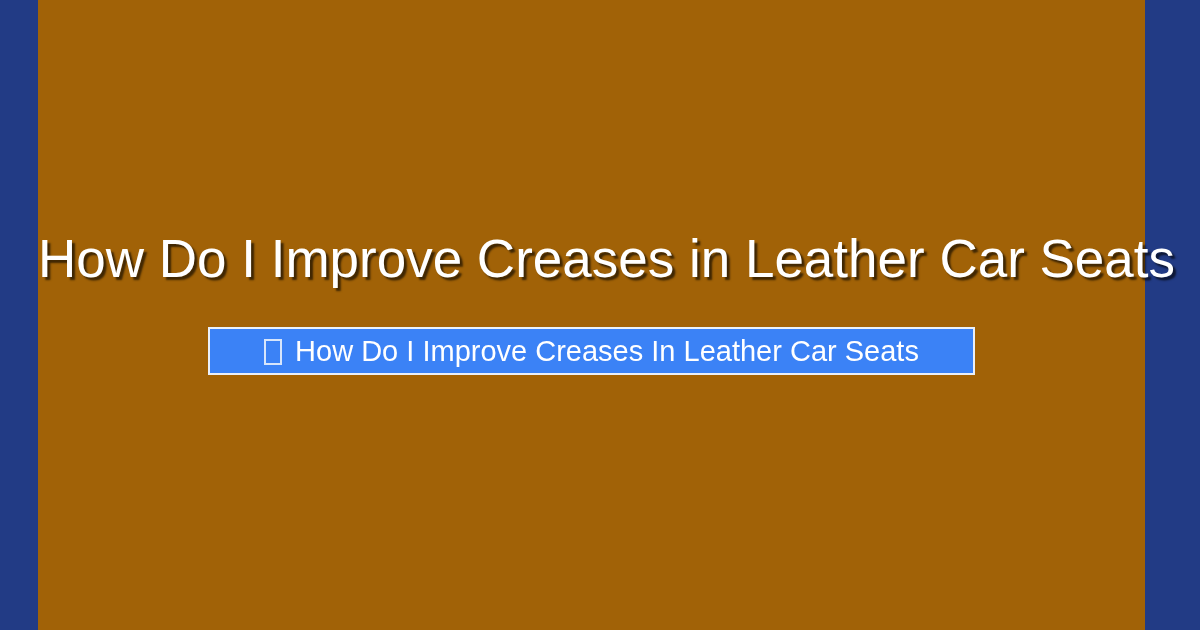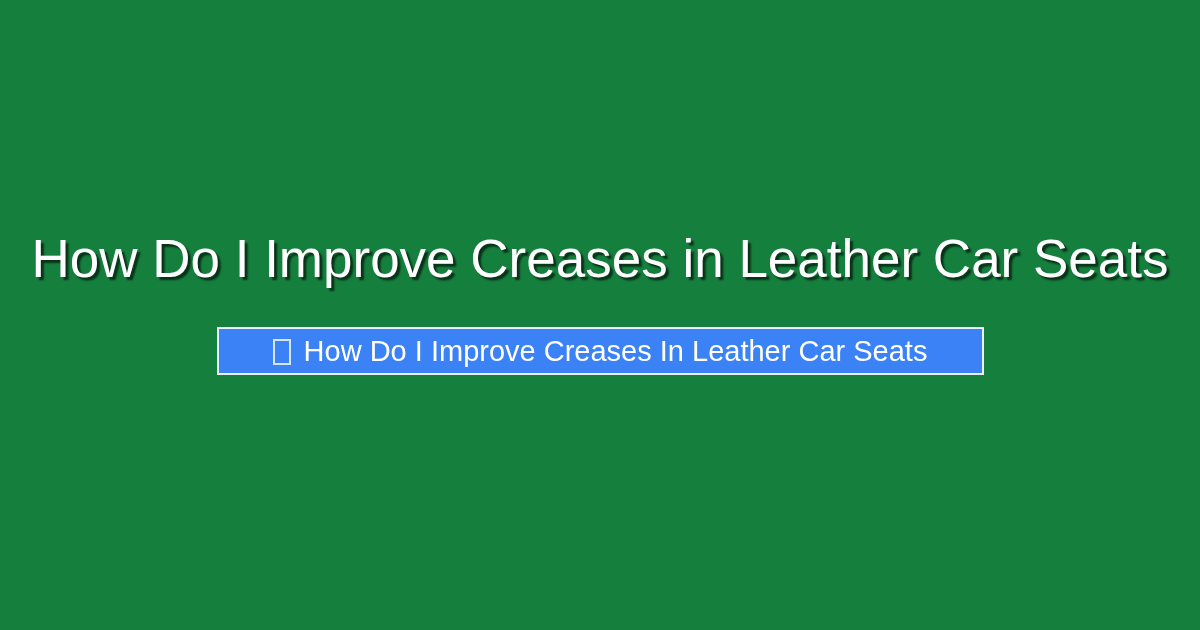--- a/index.html
+++ b/index.html
@@ -12,27 +12,28 @@
     width: 1200px;
     height: 630px;
     overflow: hidden;
     font-family: "Liberation Sans", sans-serif;
     background: #223b85;
   }
 
   .card {
     position: relative;
     box-sizing: border-box;
-    width: 1200px;
+    width: 1107px;
     height: 630px;
-    background: #15803d;
+    background: #a16207;
     display: flex;
     flex-direction: column;
     align-items: center;
     justify-content: flex-start;
+    margin-left: 38px;
   }
 
   .headline {
     position: absolute;
     left: 0;
     right: 0;
     top: 228px;
     margin: 0;
     text-align: center;
     font-family: "Liberation Sans", sans-serif;

